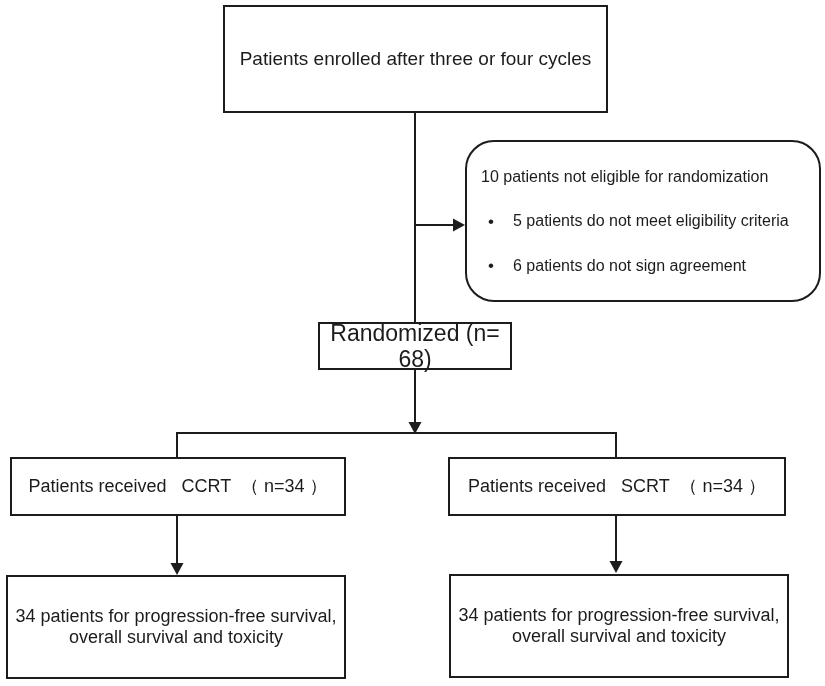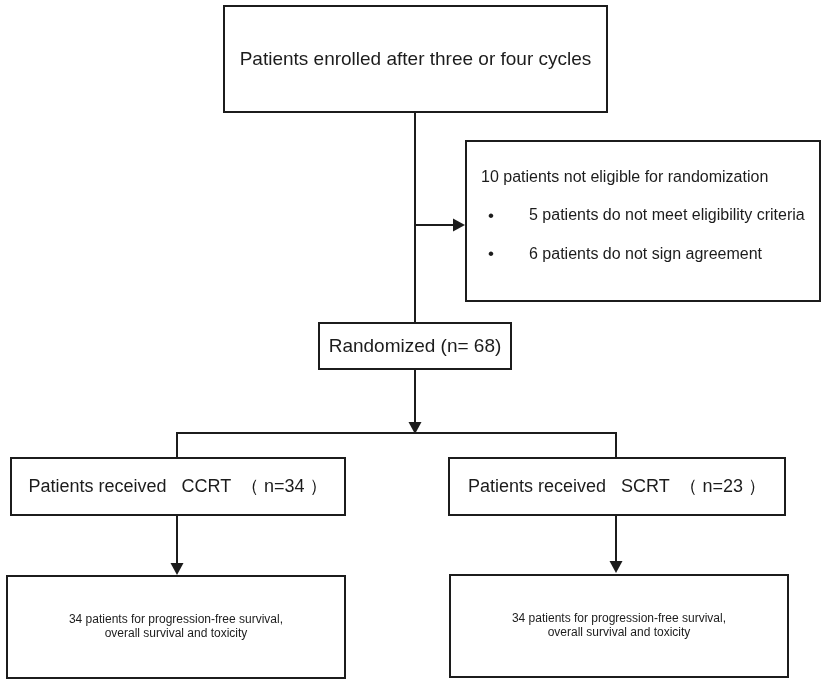--- a/index.html
+++ b/index.html
@@ -38,50 +38,51 @@
   .box-enrolled {
     left: 223px; top: 5px; width: 385px; height: 108px;
     font-size: 19px; row-gap: 38px;
   }
   .box-exclusion {
     left: 465px; top: 140px; width: 356px; height: 162px;
     font-size: 16px;
     align-items: stretch;
     justify-content: space-between;
     text-align: left;
-    padding: 26px 10px 36px 14px;
+    padding: 26px 10px 24px 14px;
+    border-radius: 29px;
   }
   .exclusion-header { white-space: nowrap; }
   .bullet-row {
     display: flex;
     align-items: center;
   }
   .bullet-glyph {
     width: 10px;
     margin-left: 7px;
     font-size: 17px;
   }
   .bullet-text {
-    margin-left: 31px;
+    margin-left: 15px;
     white-space: nowrap;
   }
   .box-randomized {
     left: 318px; top: 322px; width: 194px; height: 48px;
-    font-size: 19px;
+    font-size: 23px;
   }
   .box-arm {
     top: 457px; height: 59px;
     font-size: 18px;
     white-space: pre;
   }
   .box-ccrt { left: 10px; width: 336px; justify-content: center; }
   .box-scrt { left: 448px; width: 338px; }
   .box-outcome {
     width: 340px; height: 104px;
-    font-size: 12px; 
+    font-size: 18px; 
   }
   .box-ccrt-outcome { left: 6px; top: 575px; }
   .box-scrt-outcome { left: 449px; top: 574px; }
   .txt-line { display: block; }
 </style>
 </head>
 <body>
 
 <div id="canvas">
 
@@ -122,21 +123,21 @@
 
   <div class="box box-randomized">
     <span class="txt-line">Randomized (n= 68)</span>
   </div>
 
   <div class="box box-arm box-ccrt">
     <span class="txt-line">Patients received   CCRT  （ n=34 ）</span>
   </div>
 
   <div class="box box-arm box-scrt">
-    <span class="txt-line">Patients received   SCRT  （ n=23 ）</span>
+    <span class="txt-line">Patients received   SCRT  （ n=34 ）</span>
   </div>
 
   <div class="box box-outcome box-ccrt-outcome">
     <span class="txt-line">34 patients for progression-free survival,</span>
     <span class="txt-line">overall survival and toxicity</span>
   </div>
 
   <div class="box box-outcome box-scrt-outcome">
     <span class="txt-line">34 patients for progression-free survival,</span>
     <span class="txt-line">overall survival and toxicity</span>

